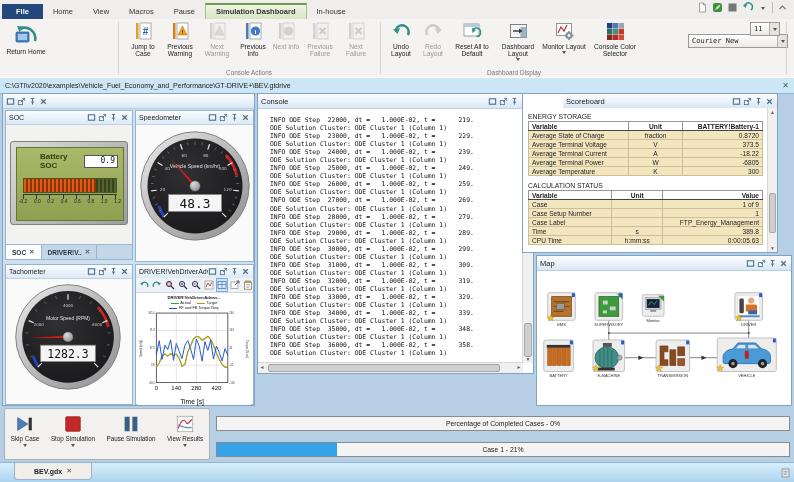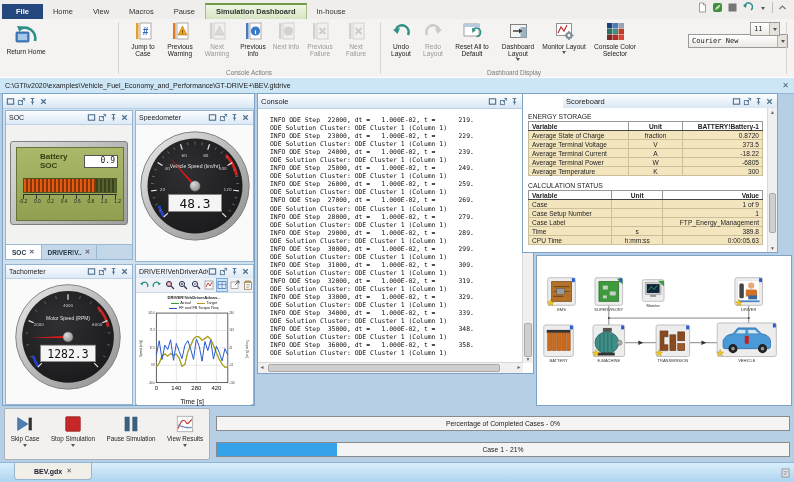--- a/index.html
+++ b/index.html
@@ -883,20 +883,46 @@
         </table>
     </div>
     <div class="vscroll" style="width:9px;bottom:0;">
       <div class="sarrow" style="top:0;width:9px;">▲</div>
       <div class="sthumb" style="left:1px;right:1px;top:85px;height:38px;"></div>
       <div class="sarrow" style="bottom:0;width:9px;">▼</div>
     </div>
   </div>
 
   <div class="panel" style="left:536px;top:255px;width:256px;height:151px;">
+    <div class="phead">
+      <span class="ptitle">Map</span>
+      <span class="win-icons">
+          <span class="wi">
+            <svg viewBox="0 0 10 10">
+              <rect x="1.5" y="2" width="7" height="6" fill="none" stroke="#4a6d8c" stroke-width="1.2"></rect>
+            </svg>
+          </span>
+          <span class="wi">
+            <svg viewBox="0 0 10 10">
+              <rect x="1.5" y="4" width="4.5" height="4.5" fill="none" stroke="#4a6d8c" stroke-width="0.9"></rect>
+              <path d="M4.5,5.5 L8.5,1.5 M5.8,1.5 h2.7 v2.7" fill="none" stroke="#4a6d8c" stroke-width="0.9"></path>
+            </svg>
+          </span>
+          <span class="wi">
+            <svg viewBox="0 0 10 10">
+              <path d="M3,1.8 h4 M5,1.8 v3.4 M3.2,5.6 h3.6 M5,5.6 v2.8" stroke="#4a6d8c" stroke-width="1.1" fill="none"></path>
+            </svg>
+          </span>
+          <span class="wi">
+            <svg viewBox="0 0 10 10">
+              <path d="M2.5,2.5 L7.5,7.5 M7.5,2.5 L2.5,7.5" stroke="#4a6d8c" stroke-width="1.3"></path>
+            </svg>
+          </span>
+        </span>
+    </div>
     <svg width="254" height="135" viewBox="0 0 256 137">
 
       <g stroke="#666" stroke-width="0.8" fill="none">
         <path d="M72,50 V63 M72,63 H214 M72,63 V70 M214,50 V68 M88,88 H120 M154,88 H182"></path>
       </g>
       <polygon points="102,85.7 107,88 102,90.3" fill="#333"></polygon>
       <polygon points="166,85.7 171,88 166,90.3" fill="#333"></polygon>
       <circle cx="72" cy="63" r="1" fill="#444"></circle>
       <circle cx="214" cy="63" r="1" fill="#444"></circle>
 

